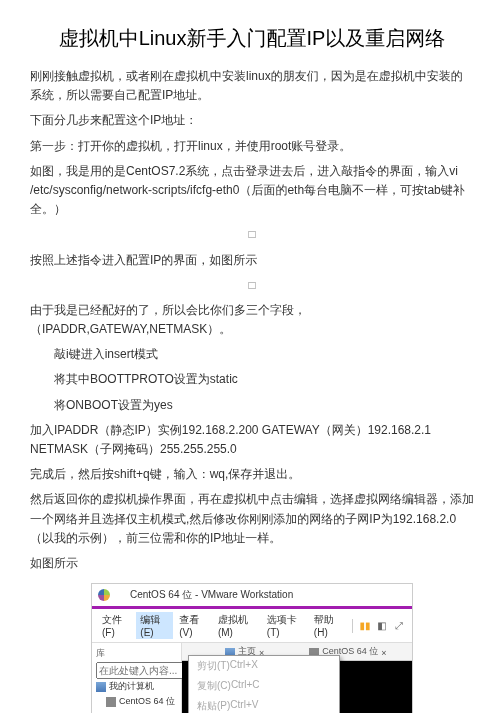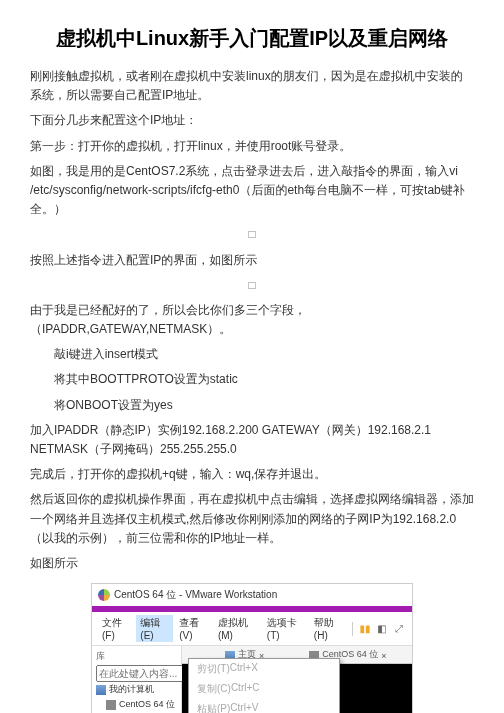--- a/index.html
+++ b/index.html
@@ -7,21 +7,21 @@
     padding: 20px 30px;
     font-family: "Microsoft YaHei", "SimSun", Arial, sans-serif;
     font-size: 12px;
     color: #333;
     width: 504px;
     box-sizing: border-box;
     background: #fff;
   }
   h1 {
     font-size: 20px;
-    font-weight: bold;
+    font-weight: normal;
     text-align: center;
     margin: 5px 0 15px 0;
     color: #000;
   }
   p {
     margin: 6px 0;
     line-height: 1.6;
   }
   .indent {
     margin-left: 24px;
@@ -30,22 +30,22 @@
     width: 320px;
     margin: 10px auto 0 auto;
     border: 1px solid #ccc;
     background: #fff;
     font-size: 10px;
   }
   .titlebar {
     padding: 4px 6px;
     display: flex;
     align-items: center;
-    gap: 4px;
-    border-bottom: 6px solid #a21caf;
+    gap: 20px;
+    border-bottom: 3px solid #a21caf;
   }
   .centos-icon {
     width: 12px; height: 12px;
     background: conic-gradient(#9ccd4a 0 90deg, #f0ab3c 90deg 180deg, #a14f9d 180deg 270deg, #3c6eb4 270deg 360deg);
     border-radius: 50%;
   }
   .menubar {
     display: flex;
     align-items: center;
     padding: 3px 6px;
@@ -156,21 +156,21 @@
 <p>第一步：打开你的虚拟机，打开linux，并使用root账号登录。</p>
 <p>如图，我是用的是CentOS7.2系统，点击登录进去后，进入敲指令的界面，输入vi /etc/sysconfig/network-scripts/ifcfg-eth0（后面的eth每台电脑不一样，可按tab键补全。）</p>
 <p style="text-align:center;color:#888">□</p>
 <p>按照上述指令进入配置IP的界面，如图所示</p>
 <p style="text-align:center;color:#888">□</p>
 <p>由于我是已经配好的了，所以会比你们多三个字段，（IPADDR,GATEWAY,NETMASK）。</p>
 <p class="indent">敲i键进入insert模式</p>
 <p class="indent">将其中BOOTTPROTO设置为static</p>
 <p class="indent">将ONBOOT设置为yes</p>
 <p>加入IPADDR（静态IP）实例192.168.2.200 GATEWAY（网关）192.168.2.1 NETMASK（子网掩码）255.255.255.0</p>
-<p>完成后，打开你的虚拟机+q键，输入：wq,保存并退出。</p>
+<p>完成后，然后按shift+q键，输入：wq,保存并退出。</p>
 <p>然后返回你的虚拟机操作界面，再在虚拟机中点击编辑，选择虚拟网络编辑器，添加一个网络并且选择仅主机模式,然后修改你刚刚添加的网络的子网IP为192.168.2.0（以我的示例），前三位需和你的IP地址一样。</p>
 <p>如图所示</p>
 
 <div class="screenshot-container">
   <div class="titlebar">
     <div class="centos-icon"></div>
     <span>CentOS 64 位 - VMware Workstation</span>
   </div>
   <div class="menubar">
     <span>文件(F)</span>

